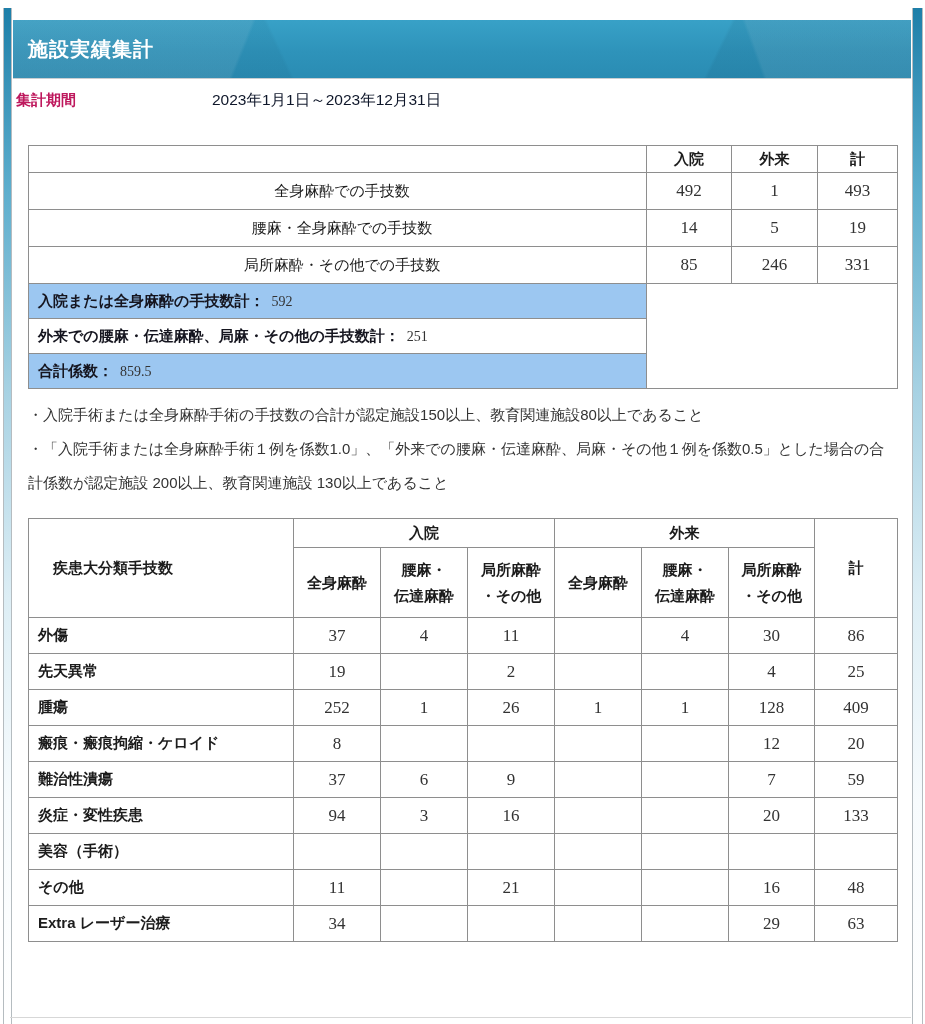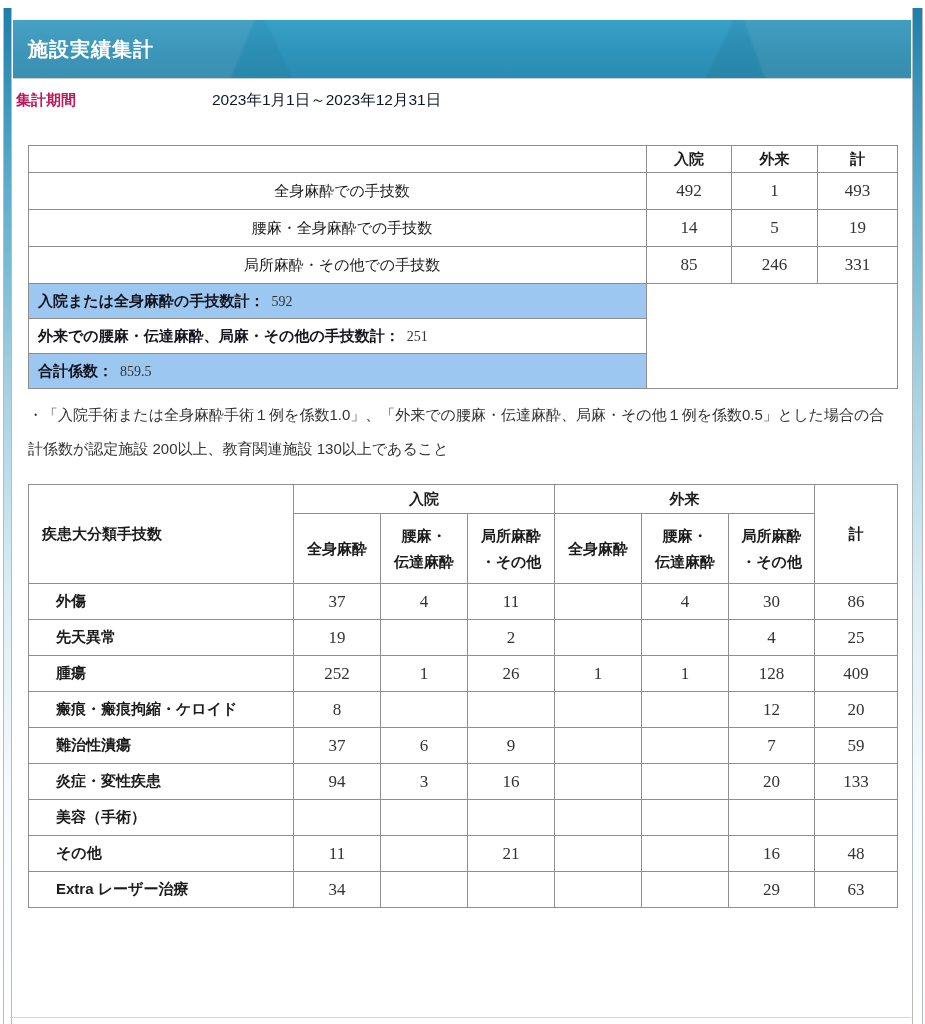--- a/index.html
+++ b/index.html
@@ -65,22 +65,22 @@
 
   
   .notes { margin-top:9px; font-size:15px; line-height:34px; color:#333; }
 
   
   .t2 { margin-top:18px; }
   .t2 th { font-size:15px; font-weight:bold; color:#1c1c1c; text-align:center; background:#fff; }
   .t2 .gh { height:29px; }
   .t2 .sh { height:70px; vertical-align:middle; }
   .t2 .sh span { display:block; line-height:26px; }
-  .t2 .corner { text-align:left; padding-left:13px; vertical-align:middle; }
-  .t2 td.lbl { height:36px; font-size:15px; font-weight:bold; color:#1c1c1c; text-align:left; padding-left:27px; }
+  .t2 .corner { text-align:left; padding-left:24px; vertical-align:middle; }
+  .t2 td.lbl { height:36px; font-size:15px; font-weight:bold; color:#1c1c1c; text-align:left; padding-left:9px; }
   .t2 td.num { height:36px; }
 
   .bottom-hairline {
     position:absolute; left:10px; right:14px; top:1017px; height:0;
     border-top:1px solid #d7d7d7;
   }
 </style>
 </head>
 <body>
 
@@ -145,20 +145,21 @@
       </tr>
       <tr>
         <td class="sum hl">
           <span>合計係数：</span><span class="sum-val">859.5</span>
         </td>
       </tr>
     </tbody>
   </table>
 
   <div class="notes">
+    <div>・入院手術または全身麻酔手術の手技数の合計が認定施設150以上、教育関連施設80以上であること</div>
     <div>・「入院手術または全身麻酔手術１例を係数1.0」、「外来での腰麻・伝達麻酔、局麻・その他１例を係数0.5」とした場合の合計係数が認定施設 200以上、教育関連施設 130以上であること</div>
   </div>
 
   <table class="t2">
     <colgroup>
       <col style="width:265px">
         <col style="width:87px">
         <col style="width:87px">
         <col style="width:87px">
       <col style="width:87px">

